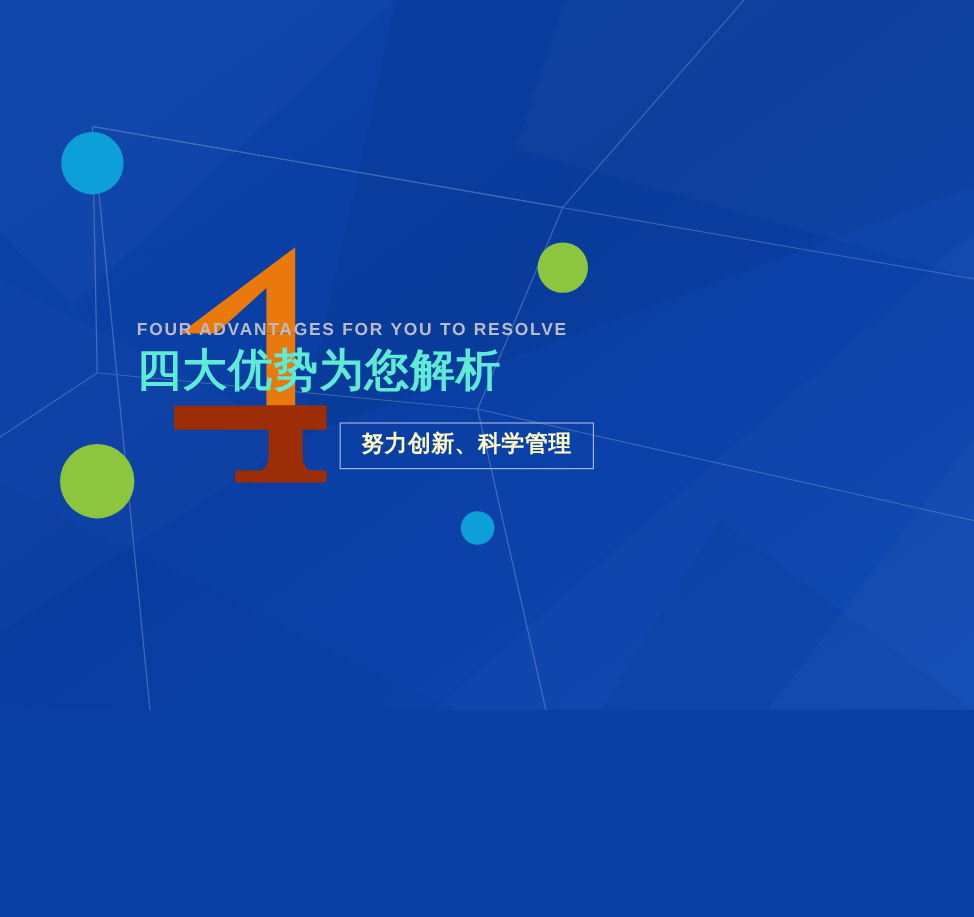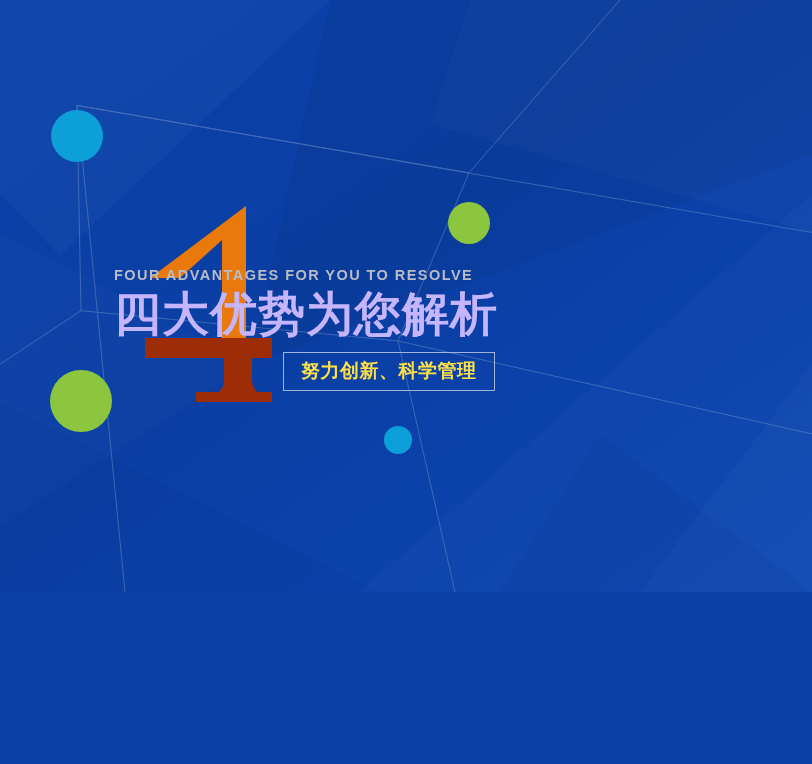--- a/index.html
+++ b/index.html
@@ -74,40 +74,40 @@
     font-size: 14.5px;
     font-weight: bold;
     letter-spacing: 1.45px;
     color: #b9bcc4;
     line-height: 1;
     white-space: nowrap;
   }
 
   .headline {
     margin: 6px 0 0 0;
-    font-size: 47px;
+    font-size: 37px;
     font-weight: bold;
-    color: #c4b5fd;
+    color: #5eead4;
     line-height: 1.08;
     letter-spacing: 1px;
     white-space: nowrap;
   }
 
   .tagline-box {
     position: absolute;
     left: 283px;
     top: 352px;
     box-sizing: border-box;
     border: 1px solid #9fb4d8;
     padding: 8px 17px 9px 17px;
   }
   .tagline-text {
     font-size: 19px;
     font-weight: bold;
-    color: #fde047;
+    color: #fef9c3;
     line-height: 1;
     letter-spacing: 0.5px;
     white-space: nowrap;
   }
 </style>
 </head>
 <body>
 
 <div id="banner">
 

